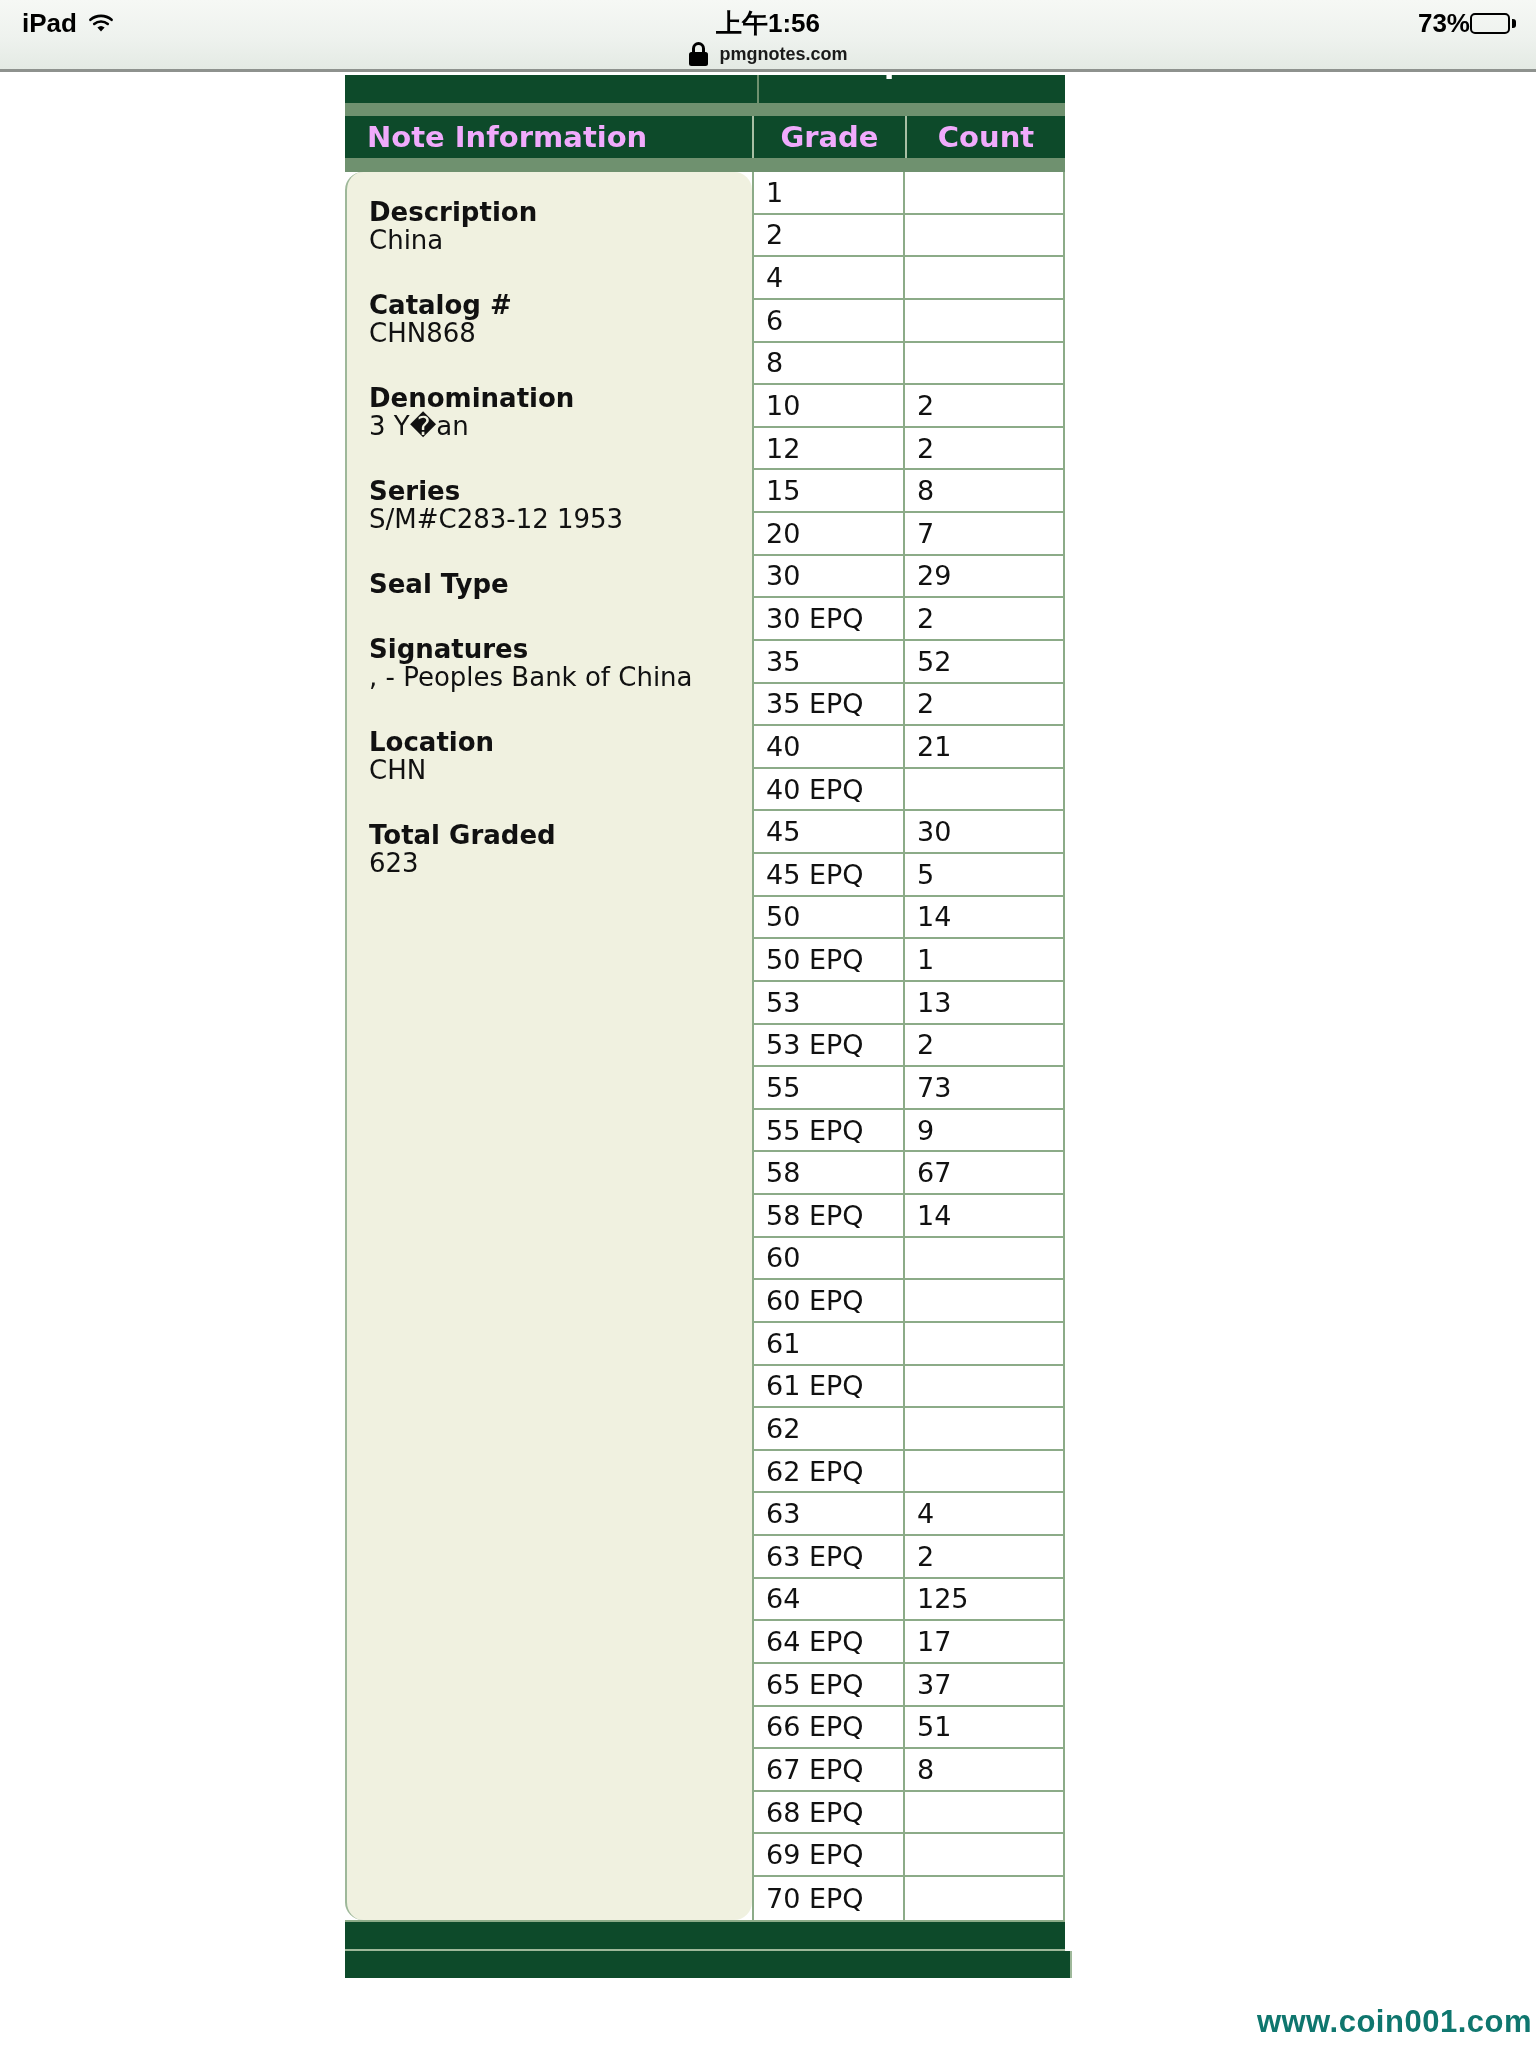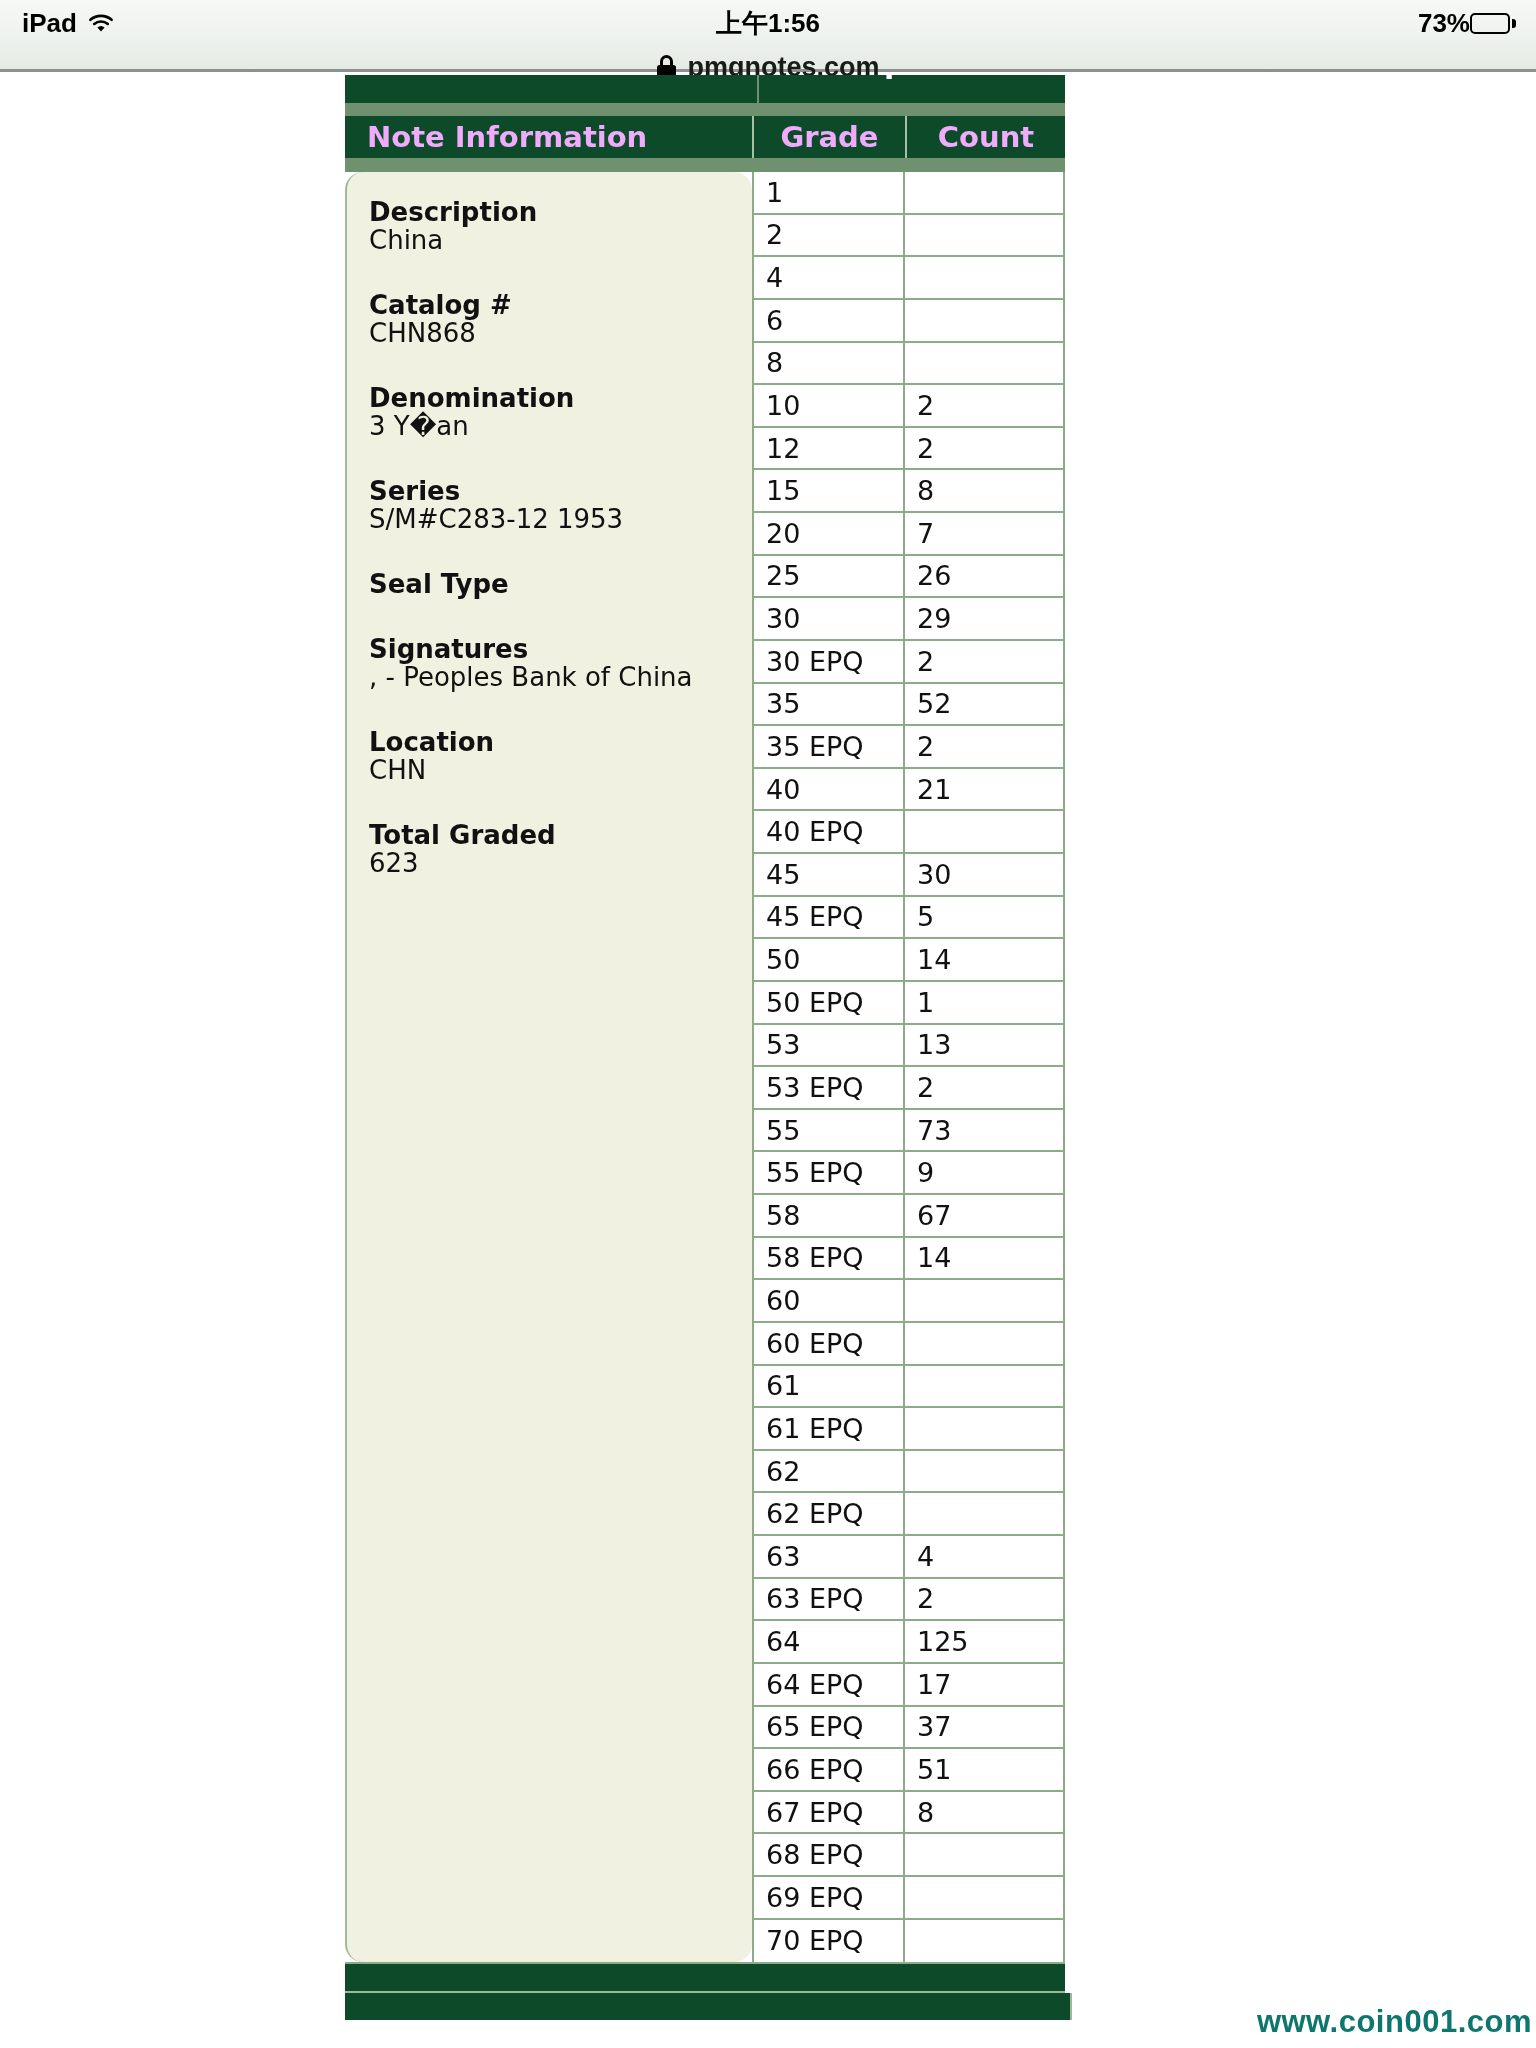--- a/index.html
+++ b/index.html
@@ -24,21 +24,21 @@
   .sb-right { display:flex; align-items:center; gap:0; }
   .sb-time { position:absolute; left:0; right:0; text-align:center; font-weight:700; }
   .wifi-icon svg, .lock-icon svg { display:block; }
   .battery { display:flex; align-items:center; gap:2px; }
   .batt-body { width:40px; height:21px; border:2.5px solid #000; border-radius:5px; padding:2px; }
   .batt-fill { height:100%; width:73%; background:#000; border-radius:1px; }
   .batt-tip { width:4px; height:9px; background:#000; border-radius:0 3px 3px 0; }
   .urlbar {
     position:absolute; top:38px; left:0; right:0; height:32px;
     display:flex; align-items:center; justify-content:center; gap:10px;
-    font-size:27px; font-weight:700; color:#1a1a1a;margin-top:13px;
+    font-size:18px; font-weight:700; color:#1a1a1a;
   }
 
   
   .report { position:absolute; top:75px; left:345px; width:720px; }
   .topbar { position:relative; height:28px; background:#0d4a2a; overflow:hidden; }
   .topbar .divider { position:absolute; left:412px; top:0; bottom:0; width:2px; background:#6f916f; }
   .title-fragment {
     position:absolute; left:539px; top:-27px; color:#ffffff;
     font-weight:700; font-size:30px; line-height:30px;
   }
@@ -194,24 +194,20 @@
           </div>
           <div class="row">
             <div class="cell g">15</div>
             <div class="cell c">8</div>
           </div>
           <div class="row">
             <div class="cell g">20</div>
             <div class="cell c">7</div>
           </div>
           <div class="row">
-            <div class="cell g">25</div>
-            <div class="cell c">26</div>
-          </div>
-          <div class="row">
             <div class="cell g">30</div>
             <div class="cell c">29</div>
           </div>
           <div class="row">
             <div class="cell g">30 EPQ</div>
             <div class="cell c">2</div>
           </div>
           <div class="row">
             <div class="cell g">35</div>
             <div class="cell c">52</div>

